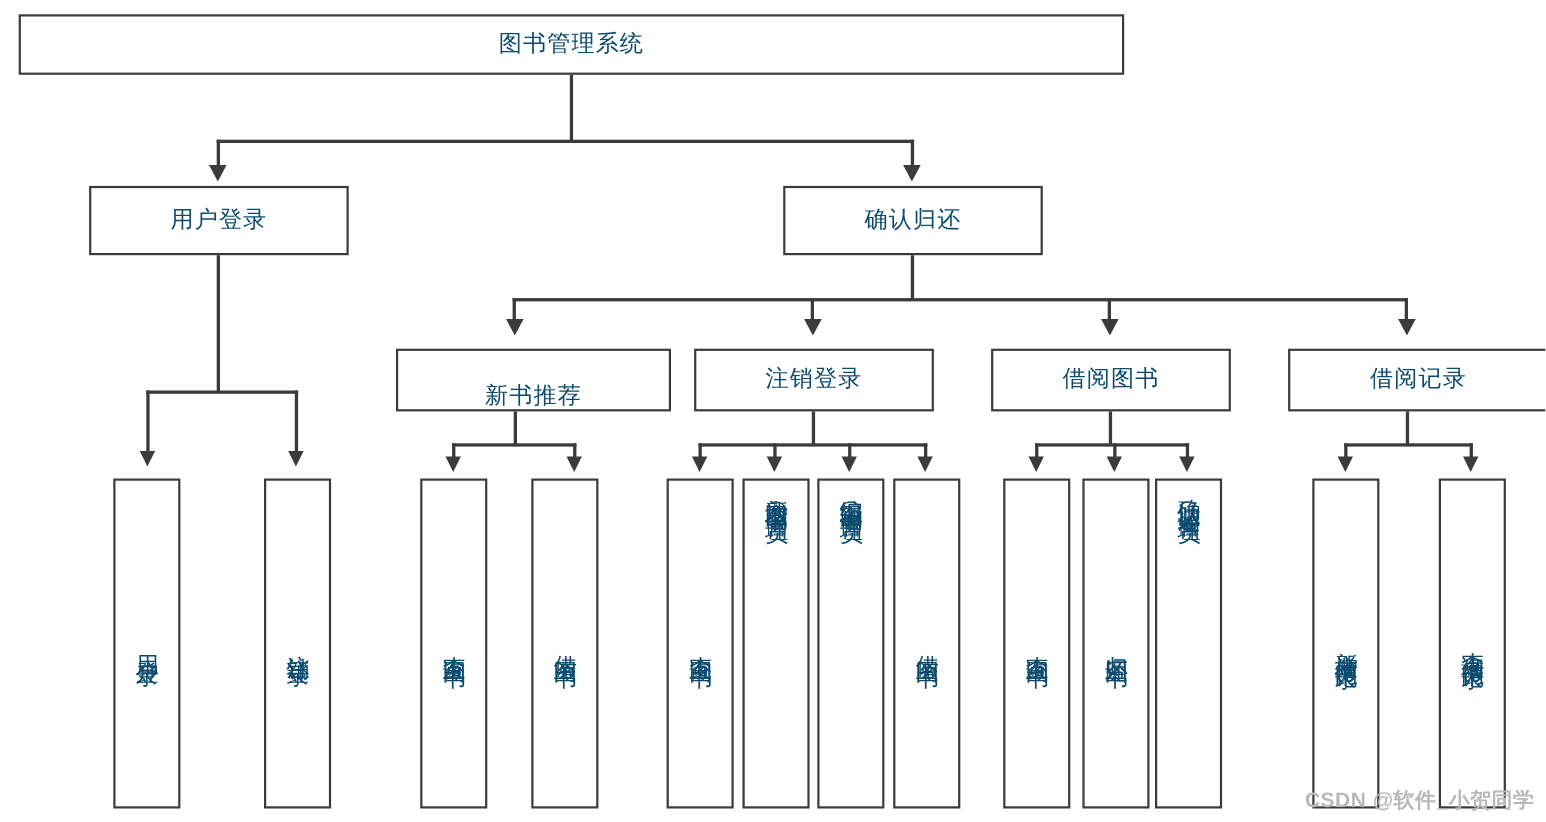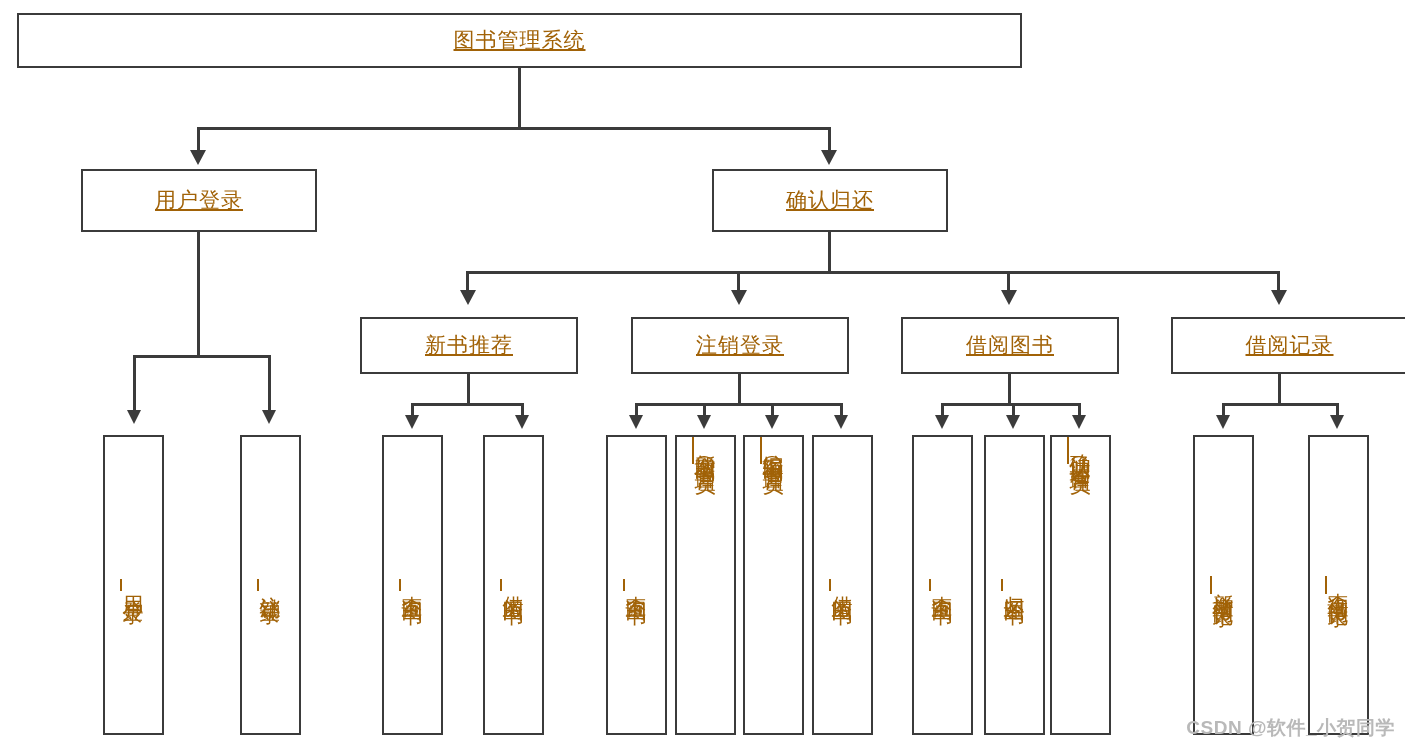--- a/index.html
+++ b/index.html
@@ -21,24 +21,23 @@
     border:2px solid #3b3b3b;
     background:#ffffff;
     display:flex;
     align-items:center;
     justify-content:center;
     text-align:center;
   }
   .node .lbl{
     font-size:21px;
     line-height:1.15;
-    color:#a16207;
+    color:#0c4a6e;
     letter-spacing:1px;
     white-space:nowrap;
-    text-decoration:underline;
   }
   
   .node.vert{
     align-items:flex-start;
     justify-content:center;
     padding-top:0;
   }
   .node.vert .lbl{
     writing-mode:vertical-rl;
     text-orientation:upright;
@@ -117,21 +116,21 @@
   <div class="ln hln" style="left:466px;top:271px;width:814px;height:3px;"></div>
   <div class="ln vln" style="left:466px;top:271px;width:3px;height:22px;"></div>
   <div class="arrow" style="left:460px;top:290px;"></div>
   <div class="ln vln" style="left:737px;top:271px;width:3px;height:22px;"></div>
   <div class="arrow" style="left:731px;top:290px;"></div>
   <div class="ln vln" style="left:1007px;top:271px;width:3px;height:22px;"></div>
   <div class="arrow" style="left:1001px;top:290px;"></div>
   <div class="ln vln" style="left:1277px;top:271px;width:3px;height:22px;"></div>
   <div class="arrow" style="left:1271px;top:290px;"></div>
 
-  <div class="node" style="left:360px;top:317px;width:218px;height:57px;">
+  <div class="node" style="left:360px;top:317px;width:250px;height:57px;align-items:flex-end;">
     <span class="lbl">新书推荐</span>
   </div>
   <div class="node" style="left:631px;top:317px;width:218px;height:57px;">
     <span class="lbl">注销登录</span>
   </div>
   <div class="node" style="left:901px;top:317px;width:218px;height:57px;">
     <span class="lbl">借阅图书</span>
   </div>
   <div class="node" style="left:1171px;top:317px;width:237px;height:57px;">
     <span class="lbl">借阅记录</span>

